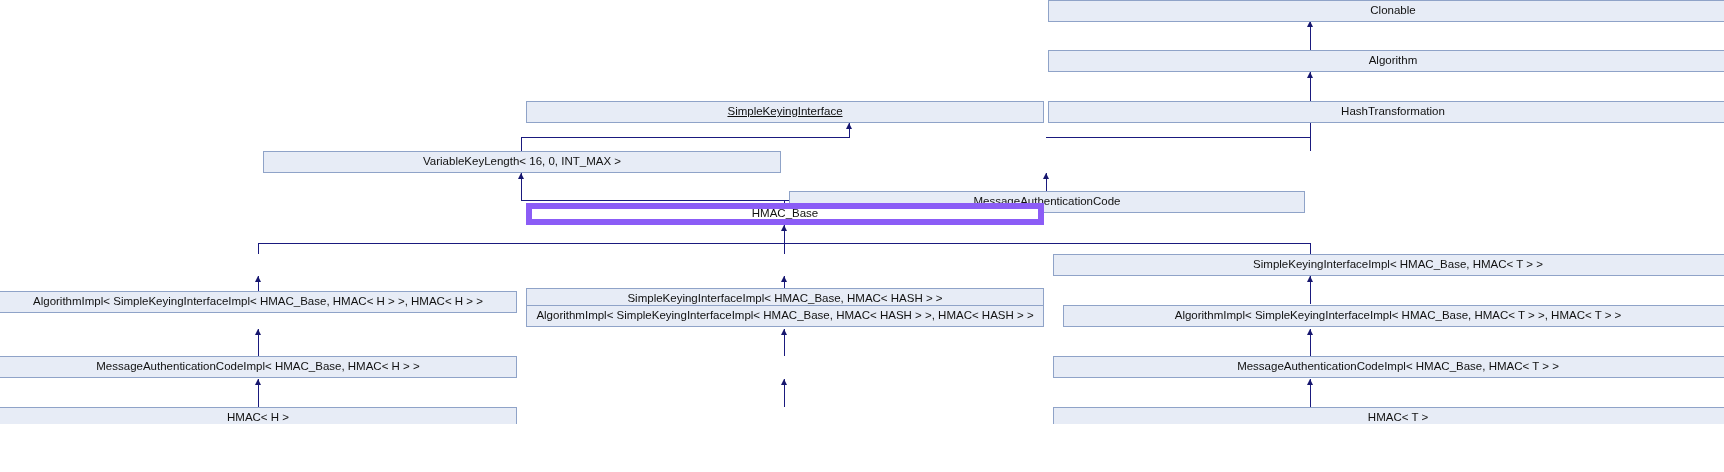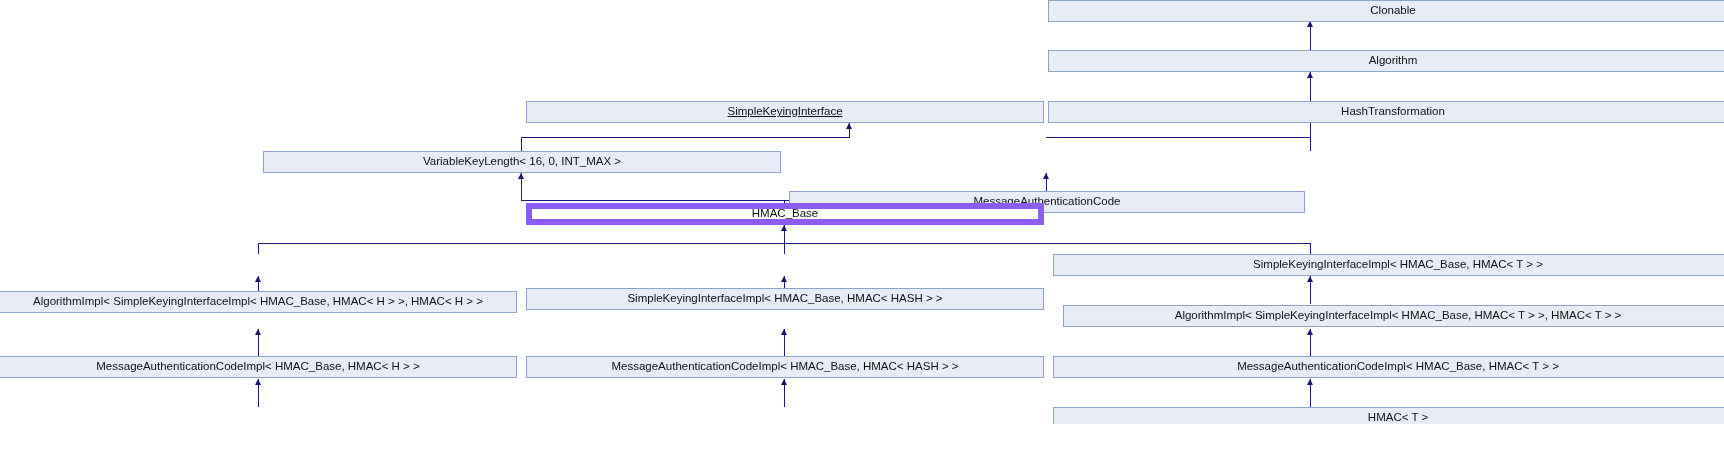--- a/index.html
+++ b/index.html
@@ -125,31 +125,34 @@
   <div class="node" style="left:526px;top:254px;width:518px;margin-top:34px;">
     <span class="lbl">SimpleKeyingInterfaceImpl&lt; HMAC_Base, HMAC&lt; HASH &gt; &gt;</span>
   </div>
   <div class="node" style="left:1053px;top:254px;width:690px;">
     <span class="lbl">SimpleKeyingInterfaceImpl&lt; HMAC_Base, HMAC&lt; T &gt; &gt;</span>
   </div>
 
   <div class="node" style="left:-1px;top:291px;width:518px;">
     <span class="lbl">AlgorithmImpl&lt; SimpleKeyingInterfaceImpl&lt; HMAC_Base, HMAC&lt; H &gt; &gt;, HMAC&lt; H &gt; &gt;</span>
   </div>
+  <div class="node" style="left:526px;top:305px;width:518px;">
+    <span class="lbl">AlgorithmImpl&lt; SimpleKeyingInterfaceImpl&lt; HMAC_Base, HMAC&lt; HASH &gt; &gt;, HMAC&lt; HASH &gt; &gt;</span>
+  </div>
   <div class="node" style="left:1063px;top:305px;width:670px;">
     <span class="lbl">AlgorithmImpl&lt; SimpleKeyingInterfaceImpl&lt; HMAC_Base, HMAC&lt; T &gt; &gt;, HMAC&lt; T &gt; &gt;</span>
   </div>
 
   <div class="node" style="left:-1px;top:356px;width:518px;text-align:center;">
     <span class="lbl">MessageAuthenticationCodeImpl&lt; HMAC_Base, HMAC&lt; H &gt; &gt;</span>
   </div>
-  <div class="node" style="left:526px;top:356px;width:518px;">
-    <span class="lbl">MessageAuthenticationCodeImpl&lt; HMAC_Base, HMAC&lt; HASH &gt; &gt;</span>
-  </div>
   <div class="node" style="left:1053px;top:356px;width:690px;">
     <span class="lbl">MessageAuthenticationCodeImpl&lt; HMAC_Base, HMAC&lt; T &gt; &gt;</span>
   </div>
 
+  <div class="node" style="left:-1px;top:407px;width:518px;">
+    <span class="lbl">HMAC&lt; H &gt;</span>
+  </div>
   <div class="node" style="left:1053px;top:407px;width:690px;">
     <span class="lbl">HMAC&lt; T &gt;</span>
   </div>
 
 </div>
 
 </body></html>

